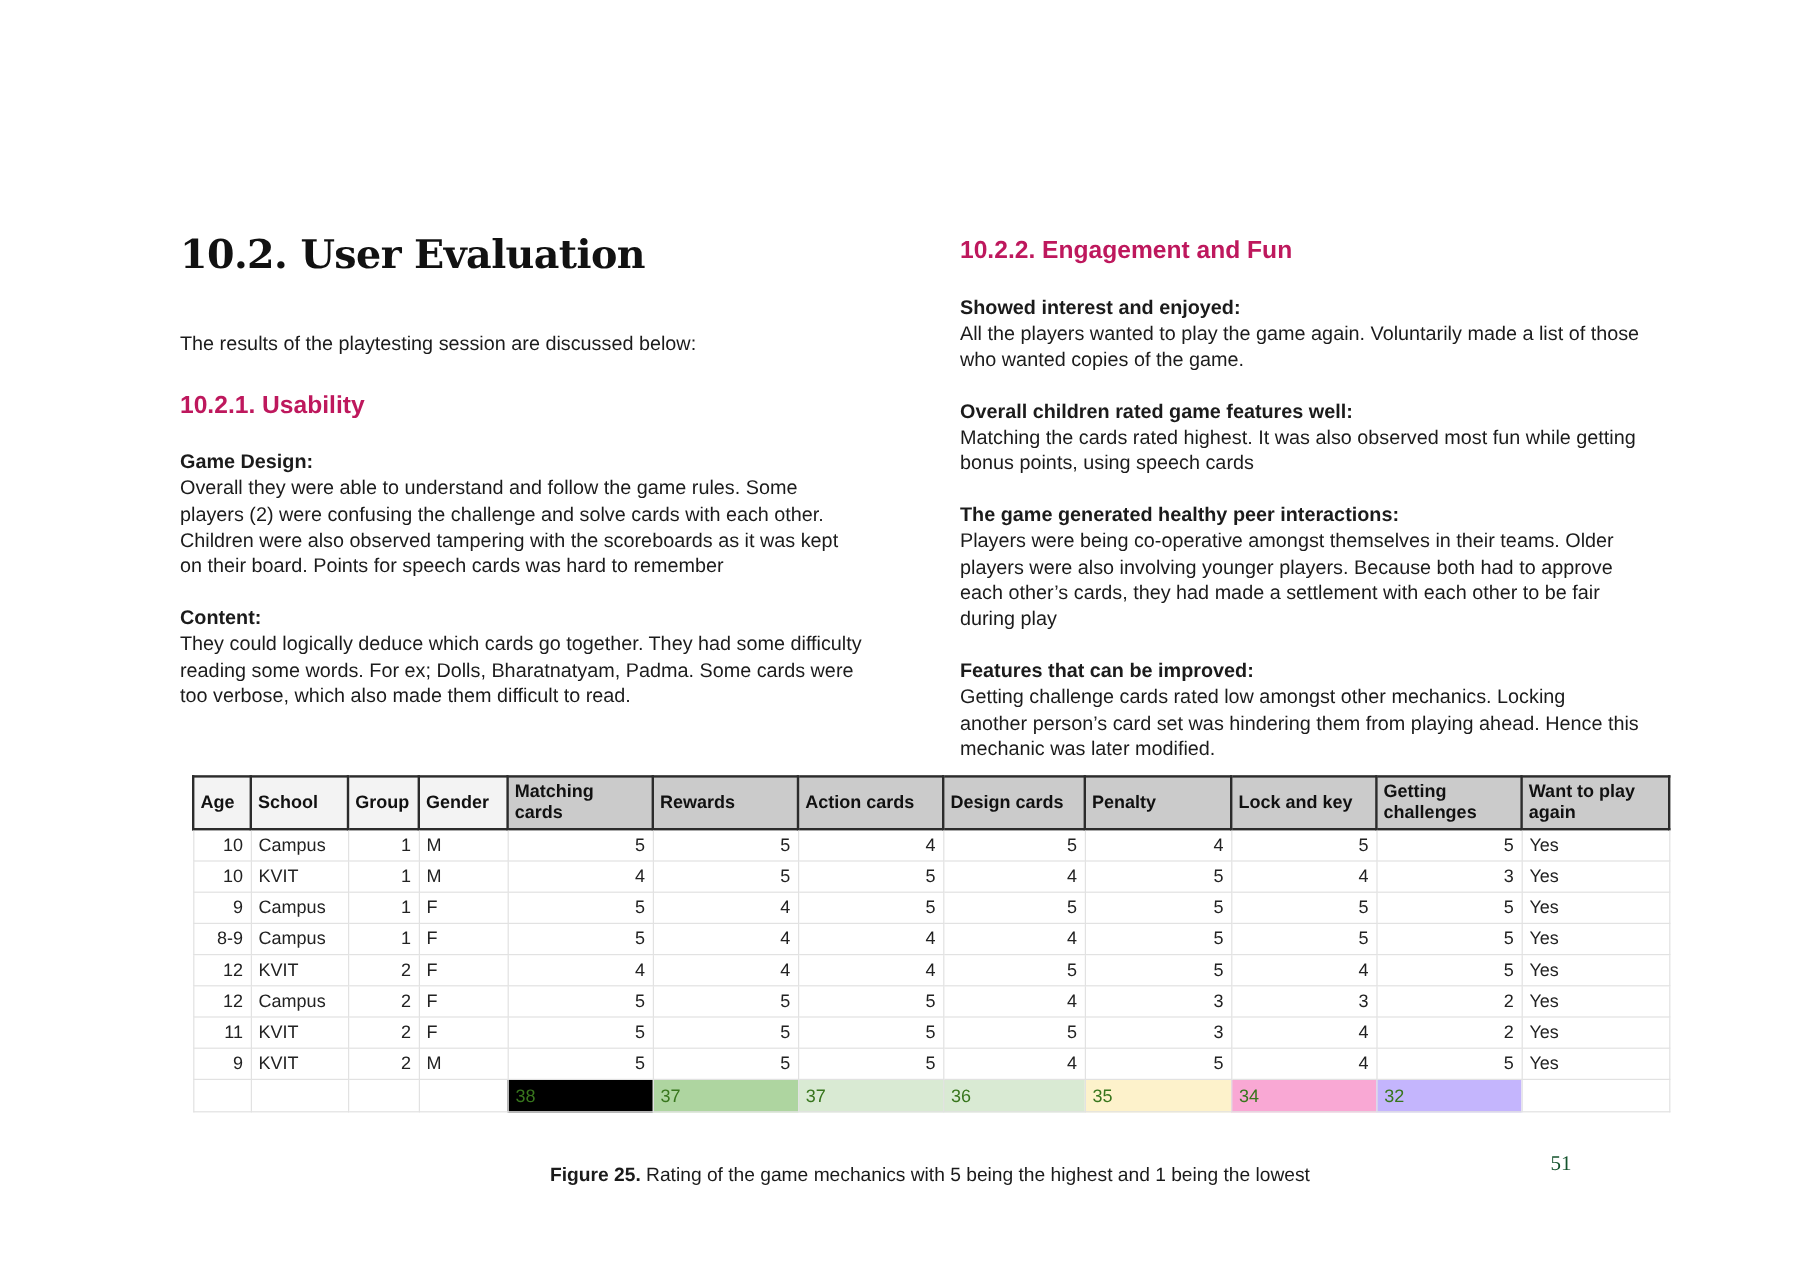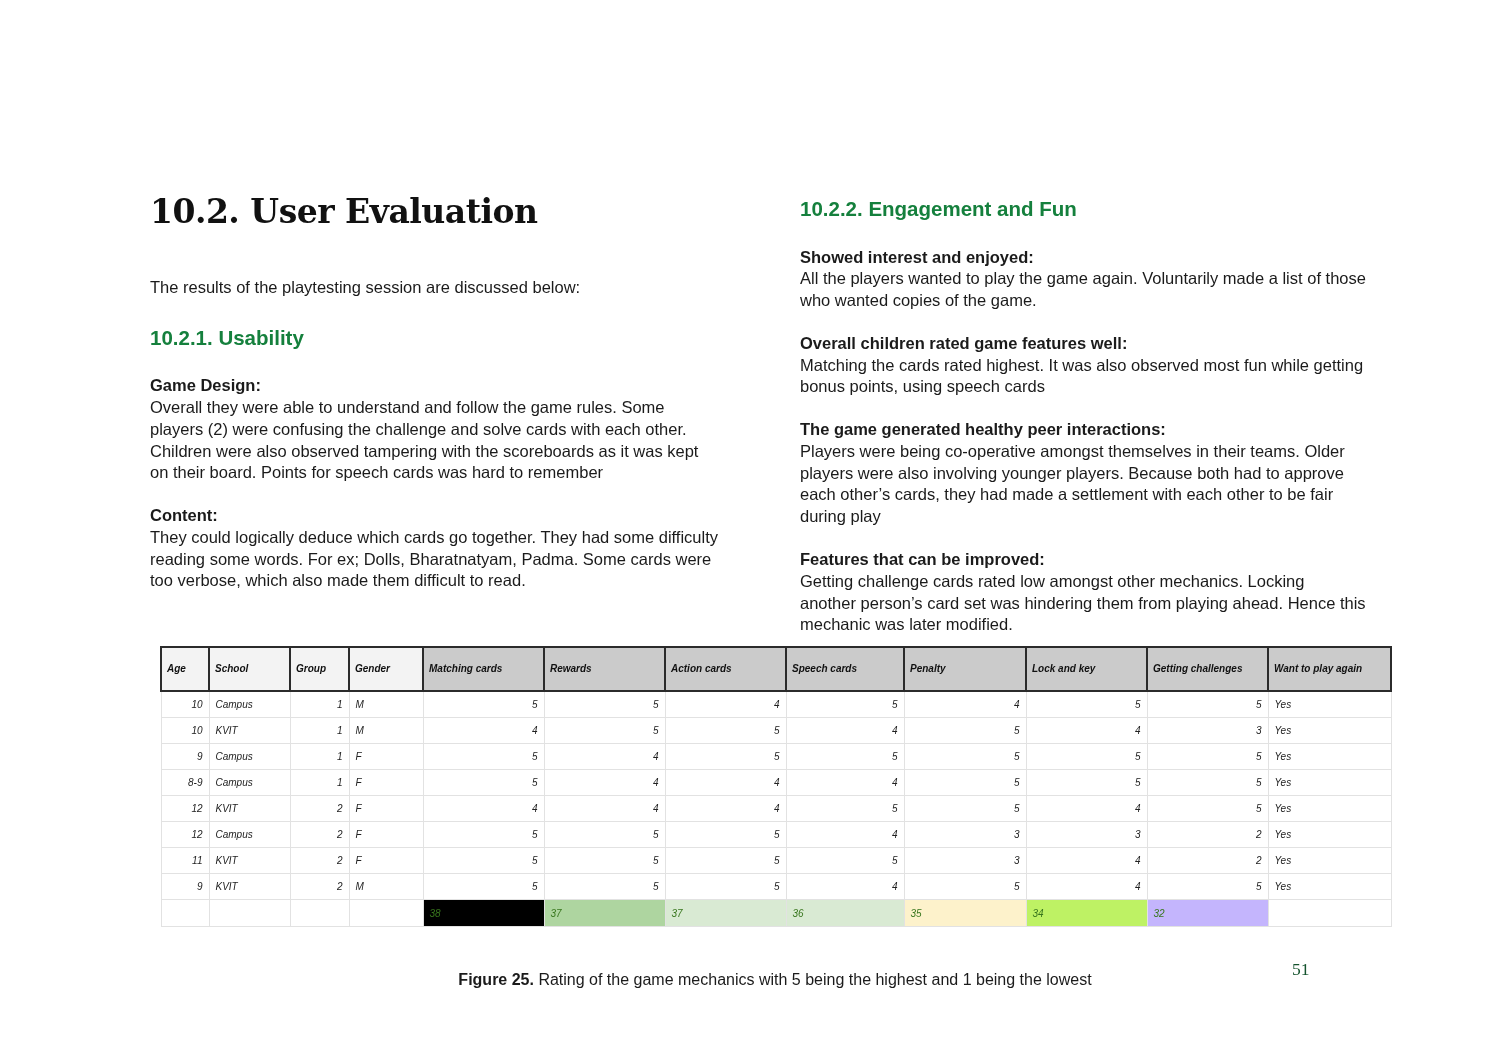--- a/index.html
+++ b/index.html
@@ -18,41 +18,40 @@
   h1.doc-title {
     font-family: "DejaVu Serif", serif;
     font-weight: 800;
     font-size: 33px;
     letter-spacing: -0.5px;
     margin: 0;
     color: #111;
   }
   .intro { margin: 46px 0 0 0; font-size: 16.5px; line-height: 1.32; }
   h2.section-h {
-    font-size: 20.5px; font-weight: 700; color: #15803d;
+    font-size: 20.5px; font-weight: 700; color: #be185d;
     margin: 27px 0 0 0; line-height: 1.2;
   }
   .col-right h2.section-h { margin-top: 0; }
   .subsection { margin-top: 21px; }
   .subsection.first { margin-top: 25px; }
   .sub-h {
     font-size: 16.5px; font-weight: 700; margin: 0; line-height: 1.32;
   }
   .sub-p {
     font-size: 16.5px; margin: 0; line-height: 1.32;
     white-space: pre-line;
   }
 
   .table-wrap { position: absolute; left: 160px; top: 646px; }
   table.ratings {
     border-collapse: collapse;
     table-layout: fixed;
     width: 1230px;
-    font-size: 10px;
-    font-style: italic;
+    font-size: 15px;
   }
   table.ratings th {
     background: var(--header-shaded, #cbcbcb);
     border: 2px solid var(--header-border, #2b2b2b);
     font-weight: 700;
     text-align: left;
     padding: 2px 5px;
     height: 38px;
     line-height: 1.22;
     vertical-align: middle;
@@ -155,21 +154,21 @@
     </colgroup>
     <thead>
       <tr>
         <th class="plain">Age</th>
         <th class="plain">School</th>
         <th class="plain">Group</th>
         <th class="plain">Gender</th>
         <th>Matching cards</th>
         <th>Rewards</th>
         <th>Action cards</th>
-        <th>Speech cards</th>
+        <th>Design cards</th>
         <th>Penalty</th>
         <th>Lock and key</th>
         <th>Getting challenges</th>
         <th>Want to play again</th>
       </tr>
     </thead>
     <tbody>
         <tr>
           <td class="num">10</td>
           <td>Campus</td>
@@ -287,21 +286,21 @@
       <tr>
           <td class="total"></td>
           <td class="total"></td>
           <td class="total"></td>
           <td class="total"></td>
           <td class="total" style="background: #000000;">38</td>
           <td class="total" style="background: rgb(174, 213, 160);">37</td>
           <td class="total" style="background: rgb(217, 234, 211);">37</td>
           <td class="total" style="background: rgb(217, 234, 211);">36</td>
           <td class="total" style="background: rgb(253, 242, 203);">35</td>
-          <td class="total" style="background: #bef264;">34</td>
+          <td class="total" style="background: #f9a8d4;">34</td>
           <td class="total" style="background: #c4b5fd;">32</td>
           <td class="total"></td>
         </tr>
     </tfoot>
   </table>
 </div>
 
 <div class="caption">
   <span class="cap-label">Figure 25.</span><span> Rating of the game mechanics with 5 being the highest and 1 being the lowest</span>
 </div>

